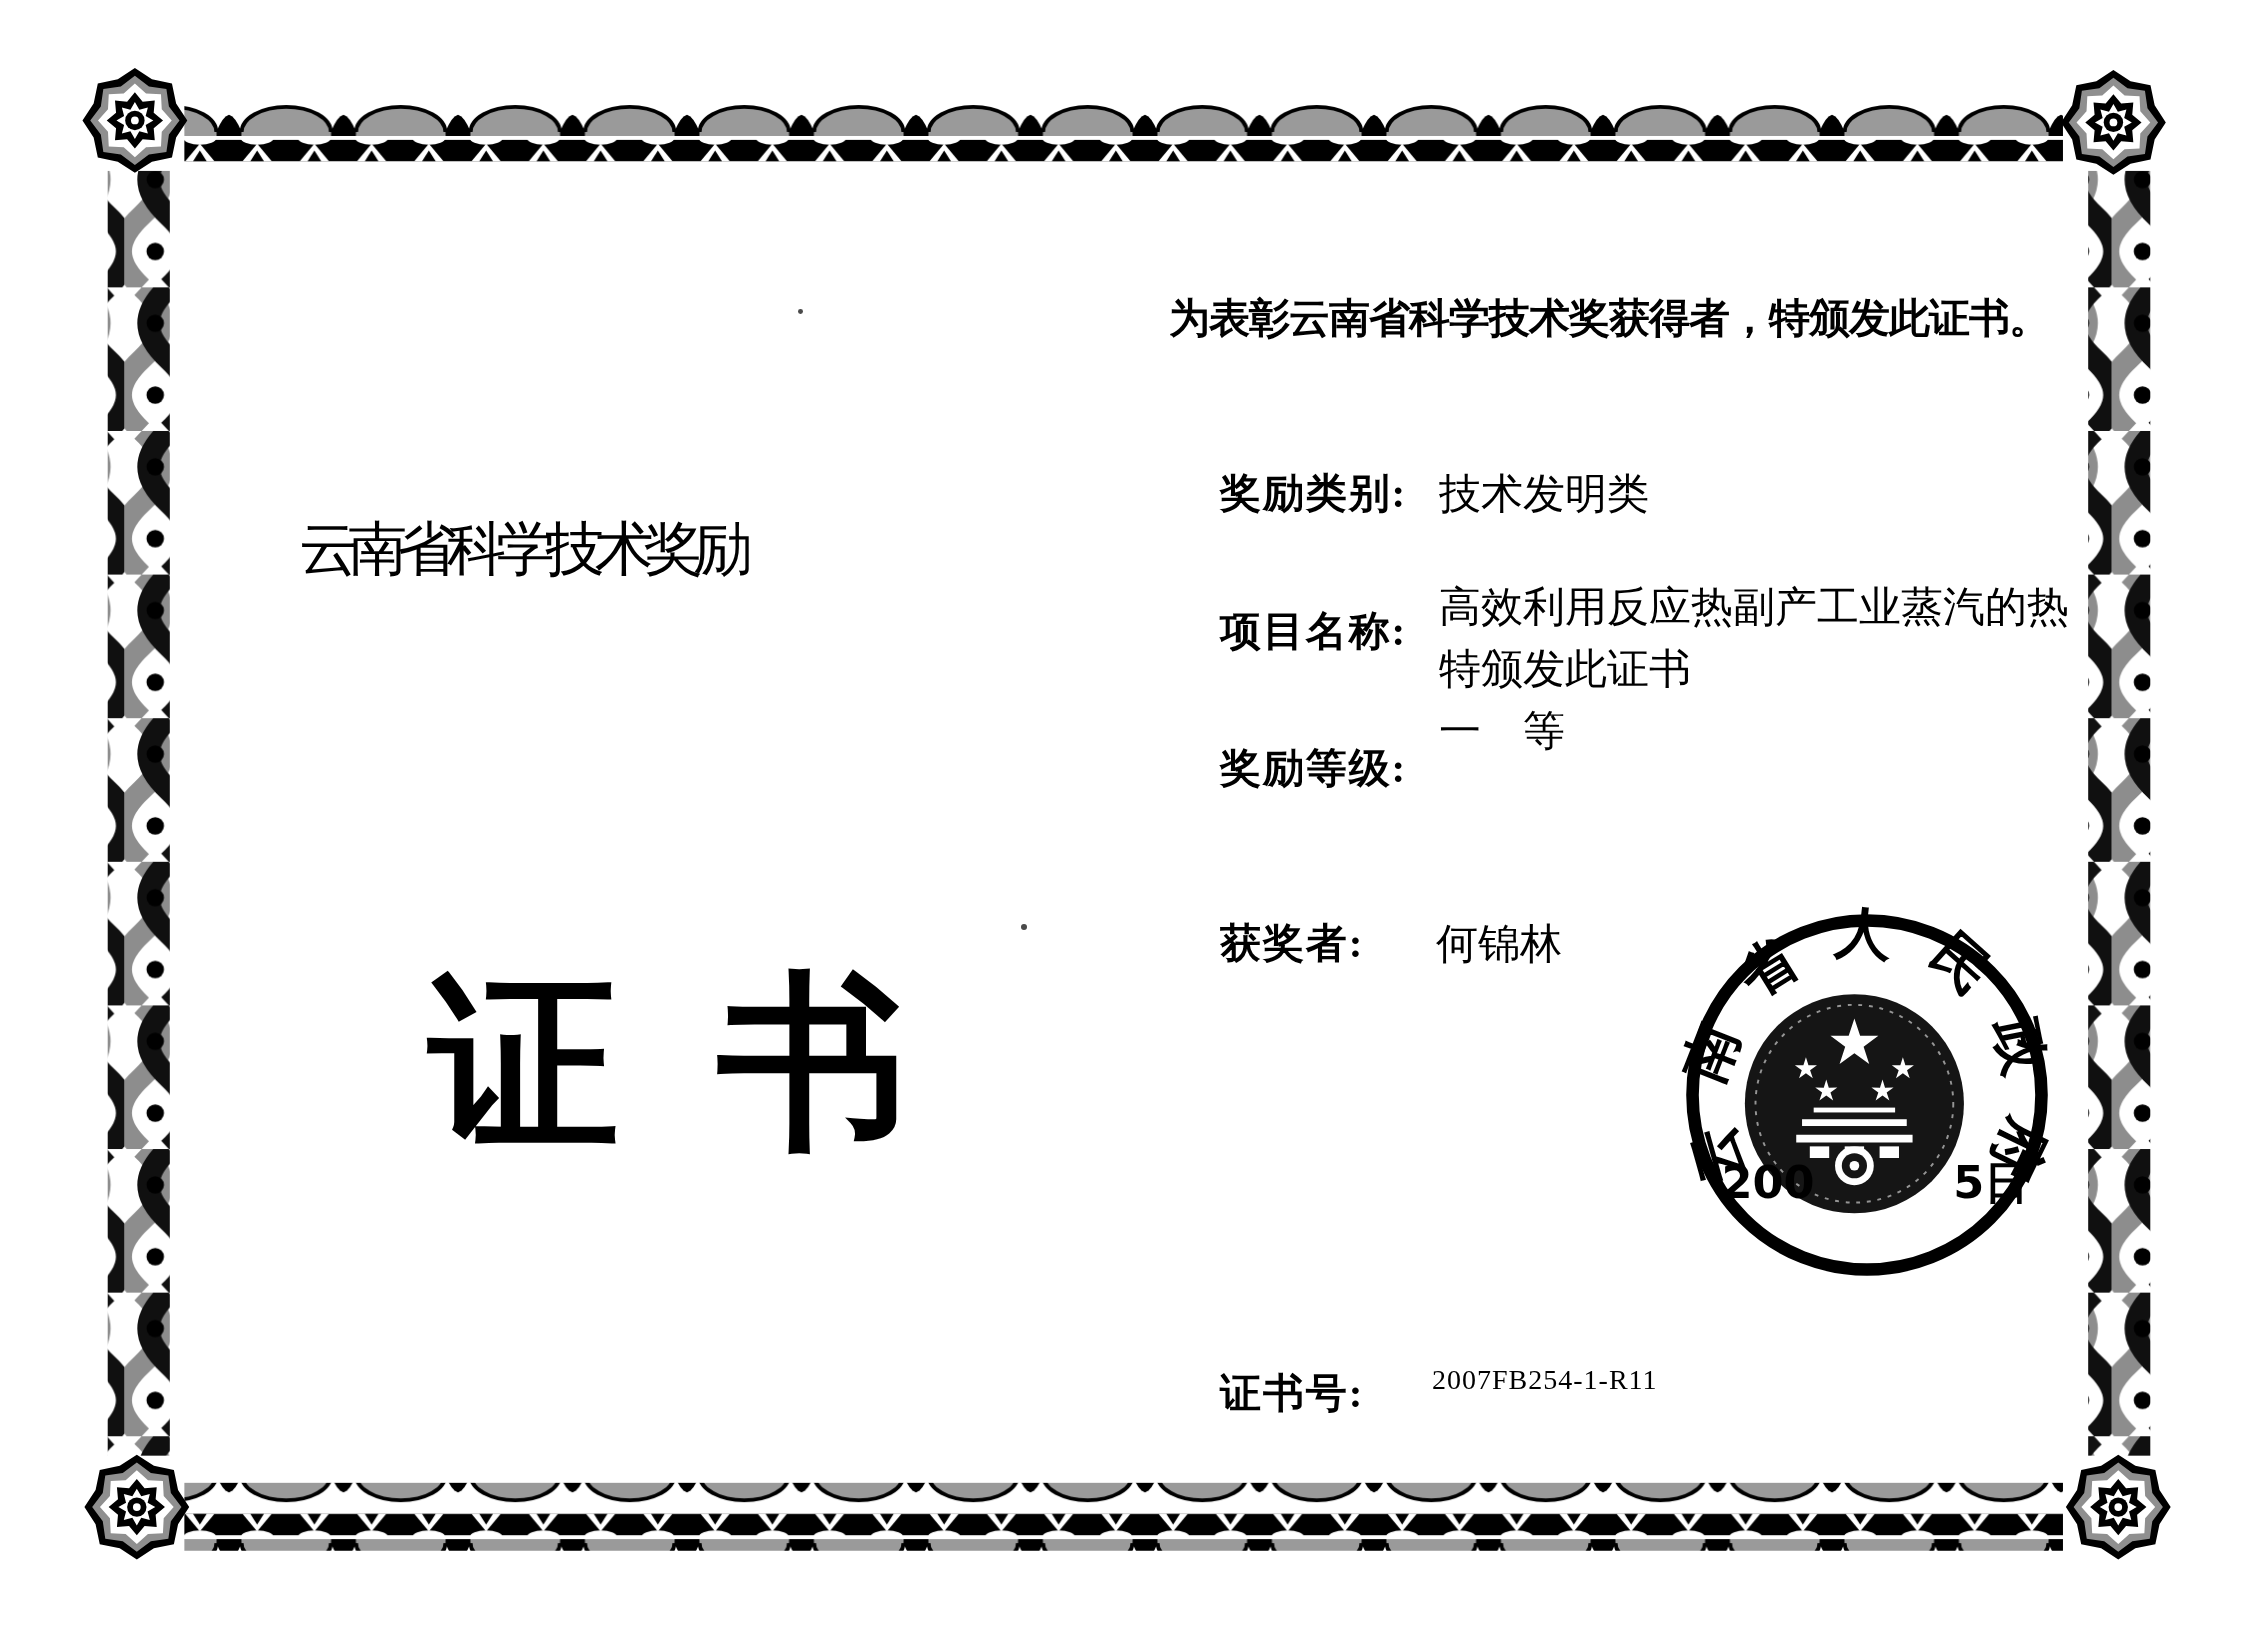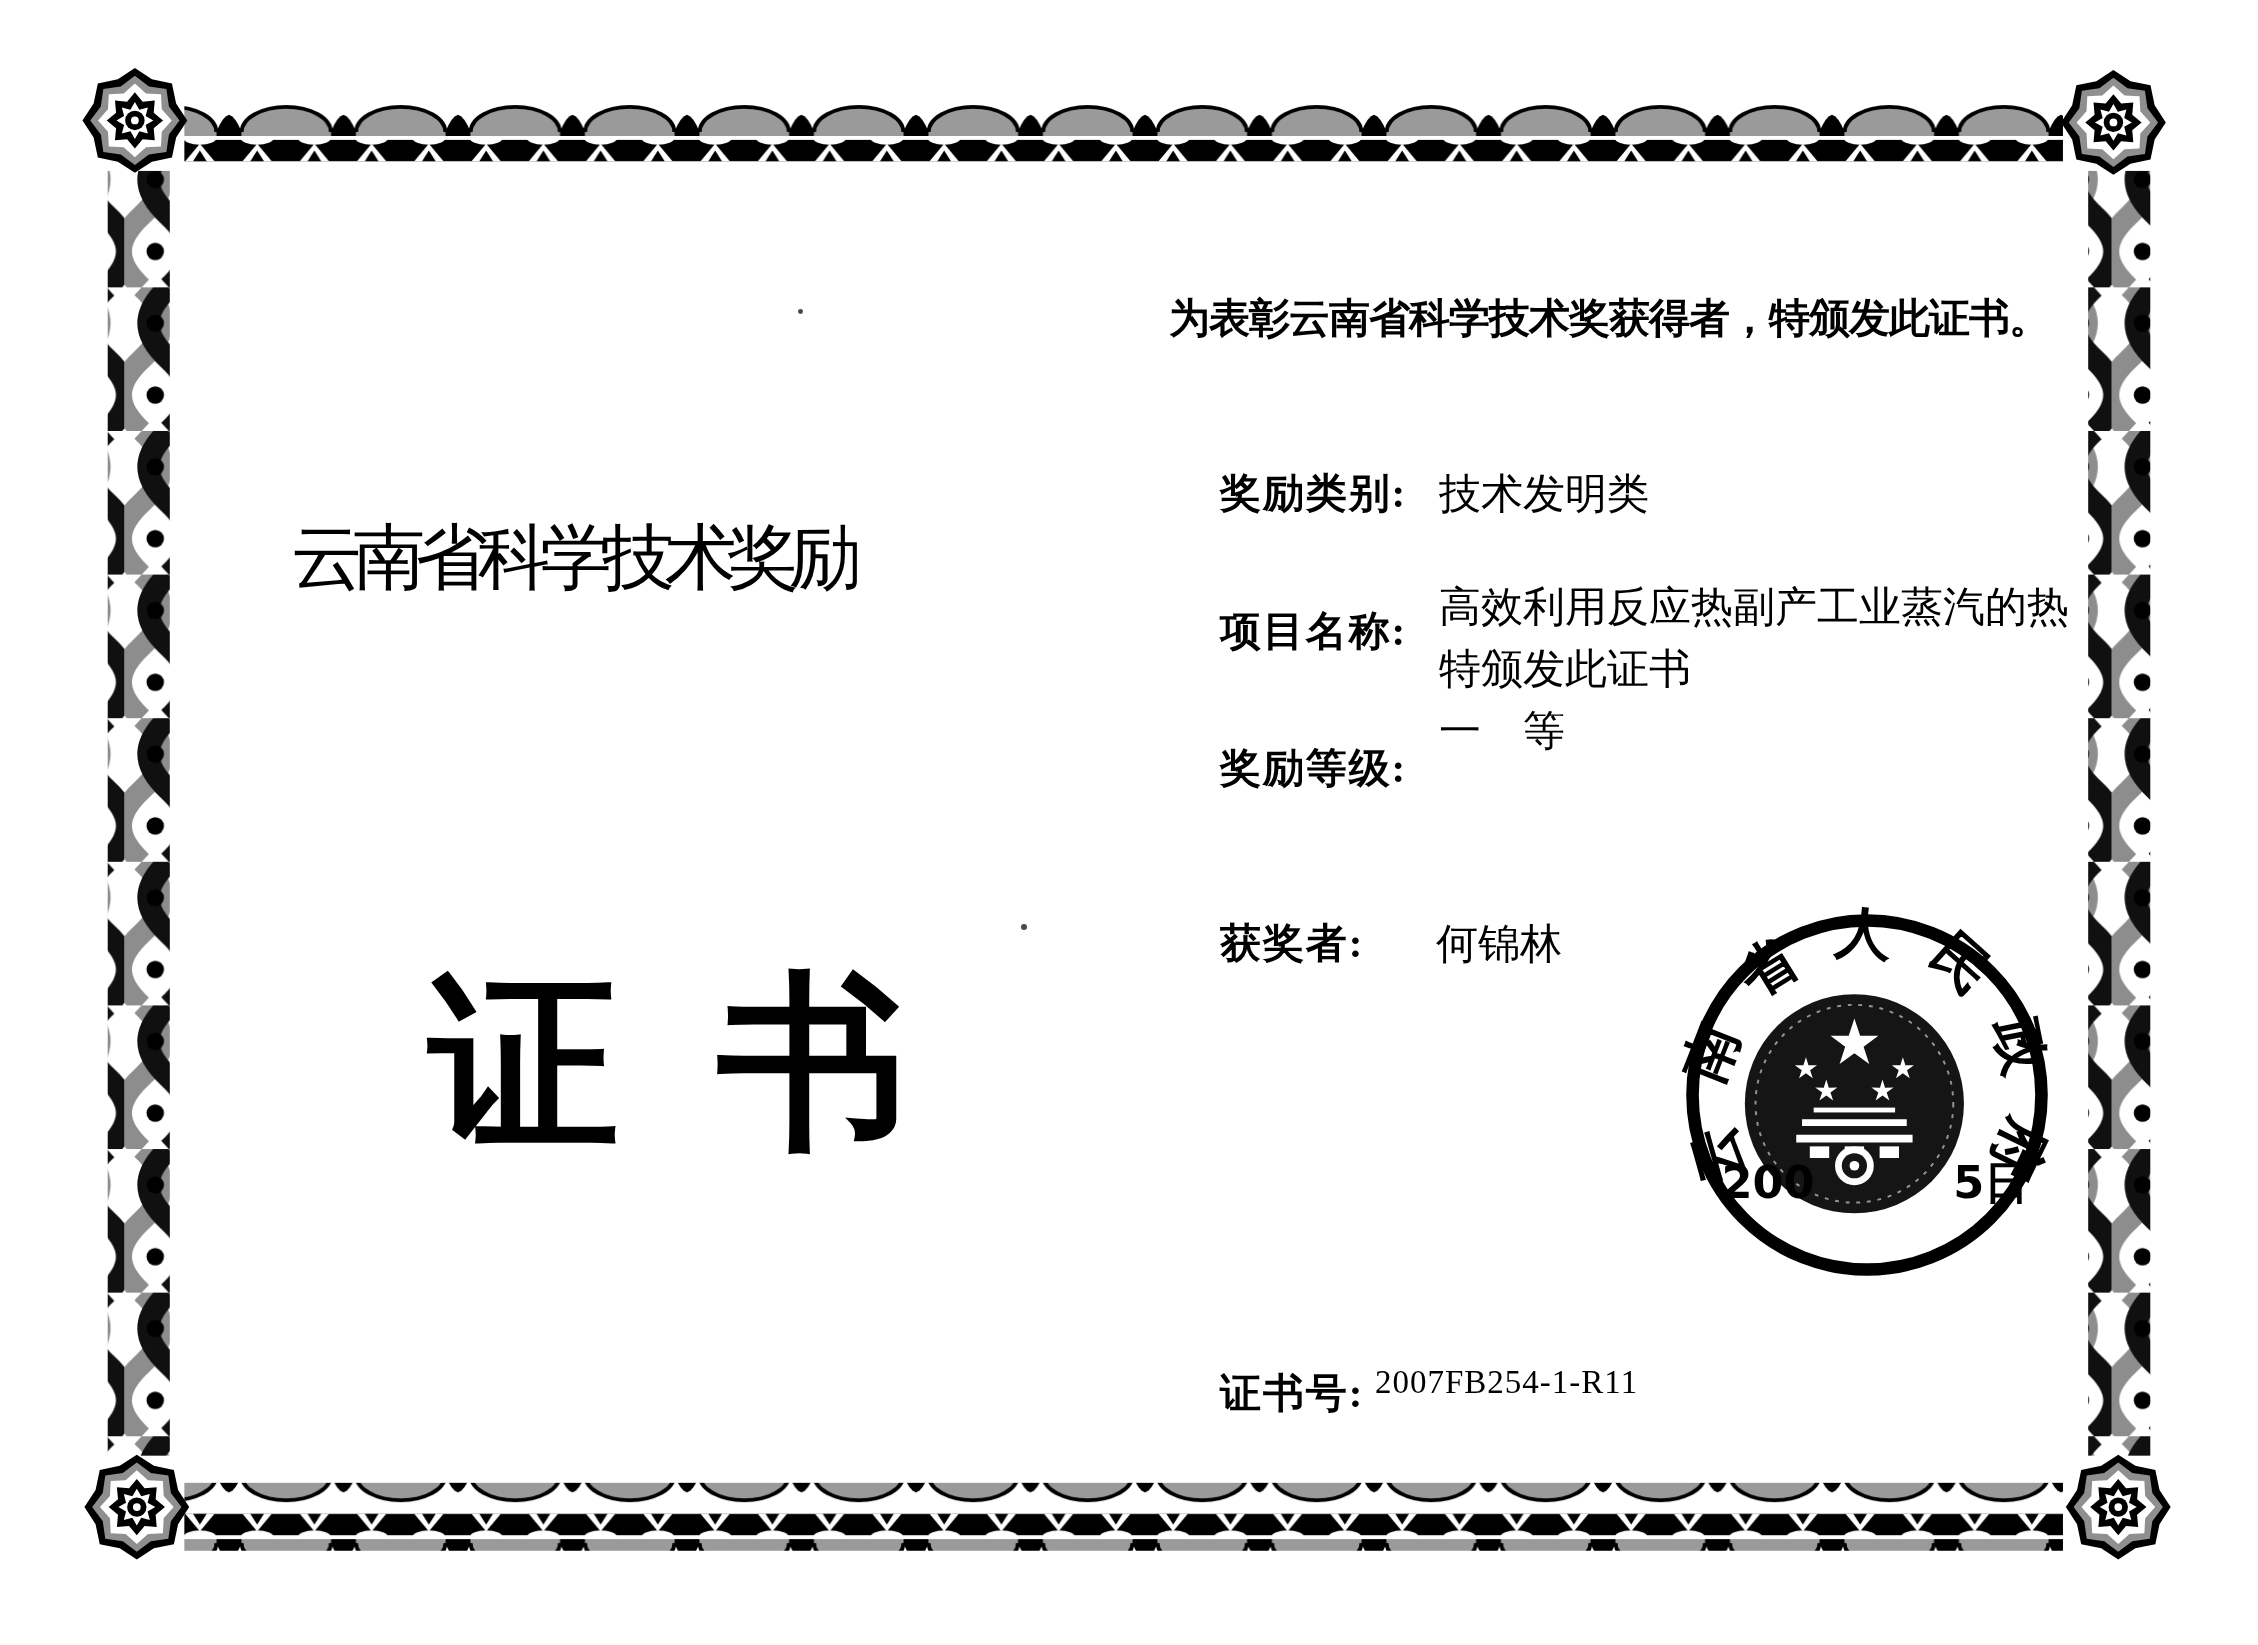--- a/index.html
+++ b/index.html
@@ -7,34 +7,34 @@
     width:2258px;height:1646px;position:relative;overflow:hidden;
     background:#ffffff;color:#000;
     font-family:"Liberation Serif","DejaVu Serif",serif;
   }
   .abs{position:absolute;}
   .dedication{
     left:1169px;top:291px;font-size:41px;font-weight:bold;
     letter-spacing:-1px;white-space:nowrap;
   }
   .issuer-title{
-    left:291px;top:510px;font-size:72px;letter-spacing:-9.7px;white-space:nowrap;
+    left:299px;top:510px;font-size:59px;letter-spacing:-9.7px;white-space:nowrap;
   }
   .cert-title{
     left:413px;top:968px;font-size:190px;font-weight:bold;letter-spacing:98px;
     font-family:"DejaVu Sans","Liberation Sans",sans-serif;white-space:nowrap;line-height:1;margin-left:16px;
   }
   .flabel{
     left:1220px;font-size:41px;font-weight:bold;white-space:nowrap;letter-spacing:1.9px;
   }
   .fvalue{
     left:1439px;font-size:42px;white-space:nowrap;
   }
   .certno-value{
-    left:1375px;font-size:33px;letter-spacing:1px;white-space:nowrap;
+    left:1432px;font-size:28px;letter-spacing:1px;white-space:nowrap;
   }
   .speck{background:#4a4a4a;border-radius:50%;}
   svg text{font-family:"DejaVu Sans","Liberation Sans",sans-serif;}
 </style>
 </head>
 <body>
 
 <svg class="abs" style="left:0;top:0" width="2258" height="1646" viewBox="0 0 2327 1696" aria-hidden="true">
   <defs>
 

